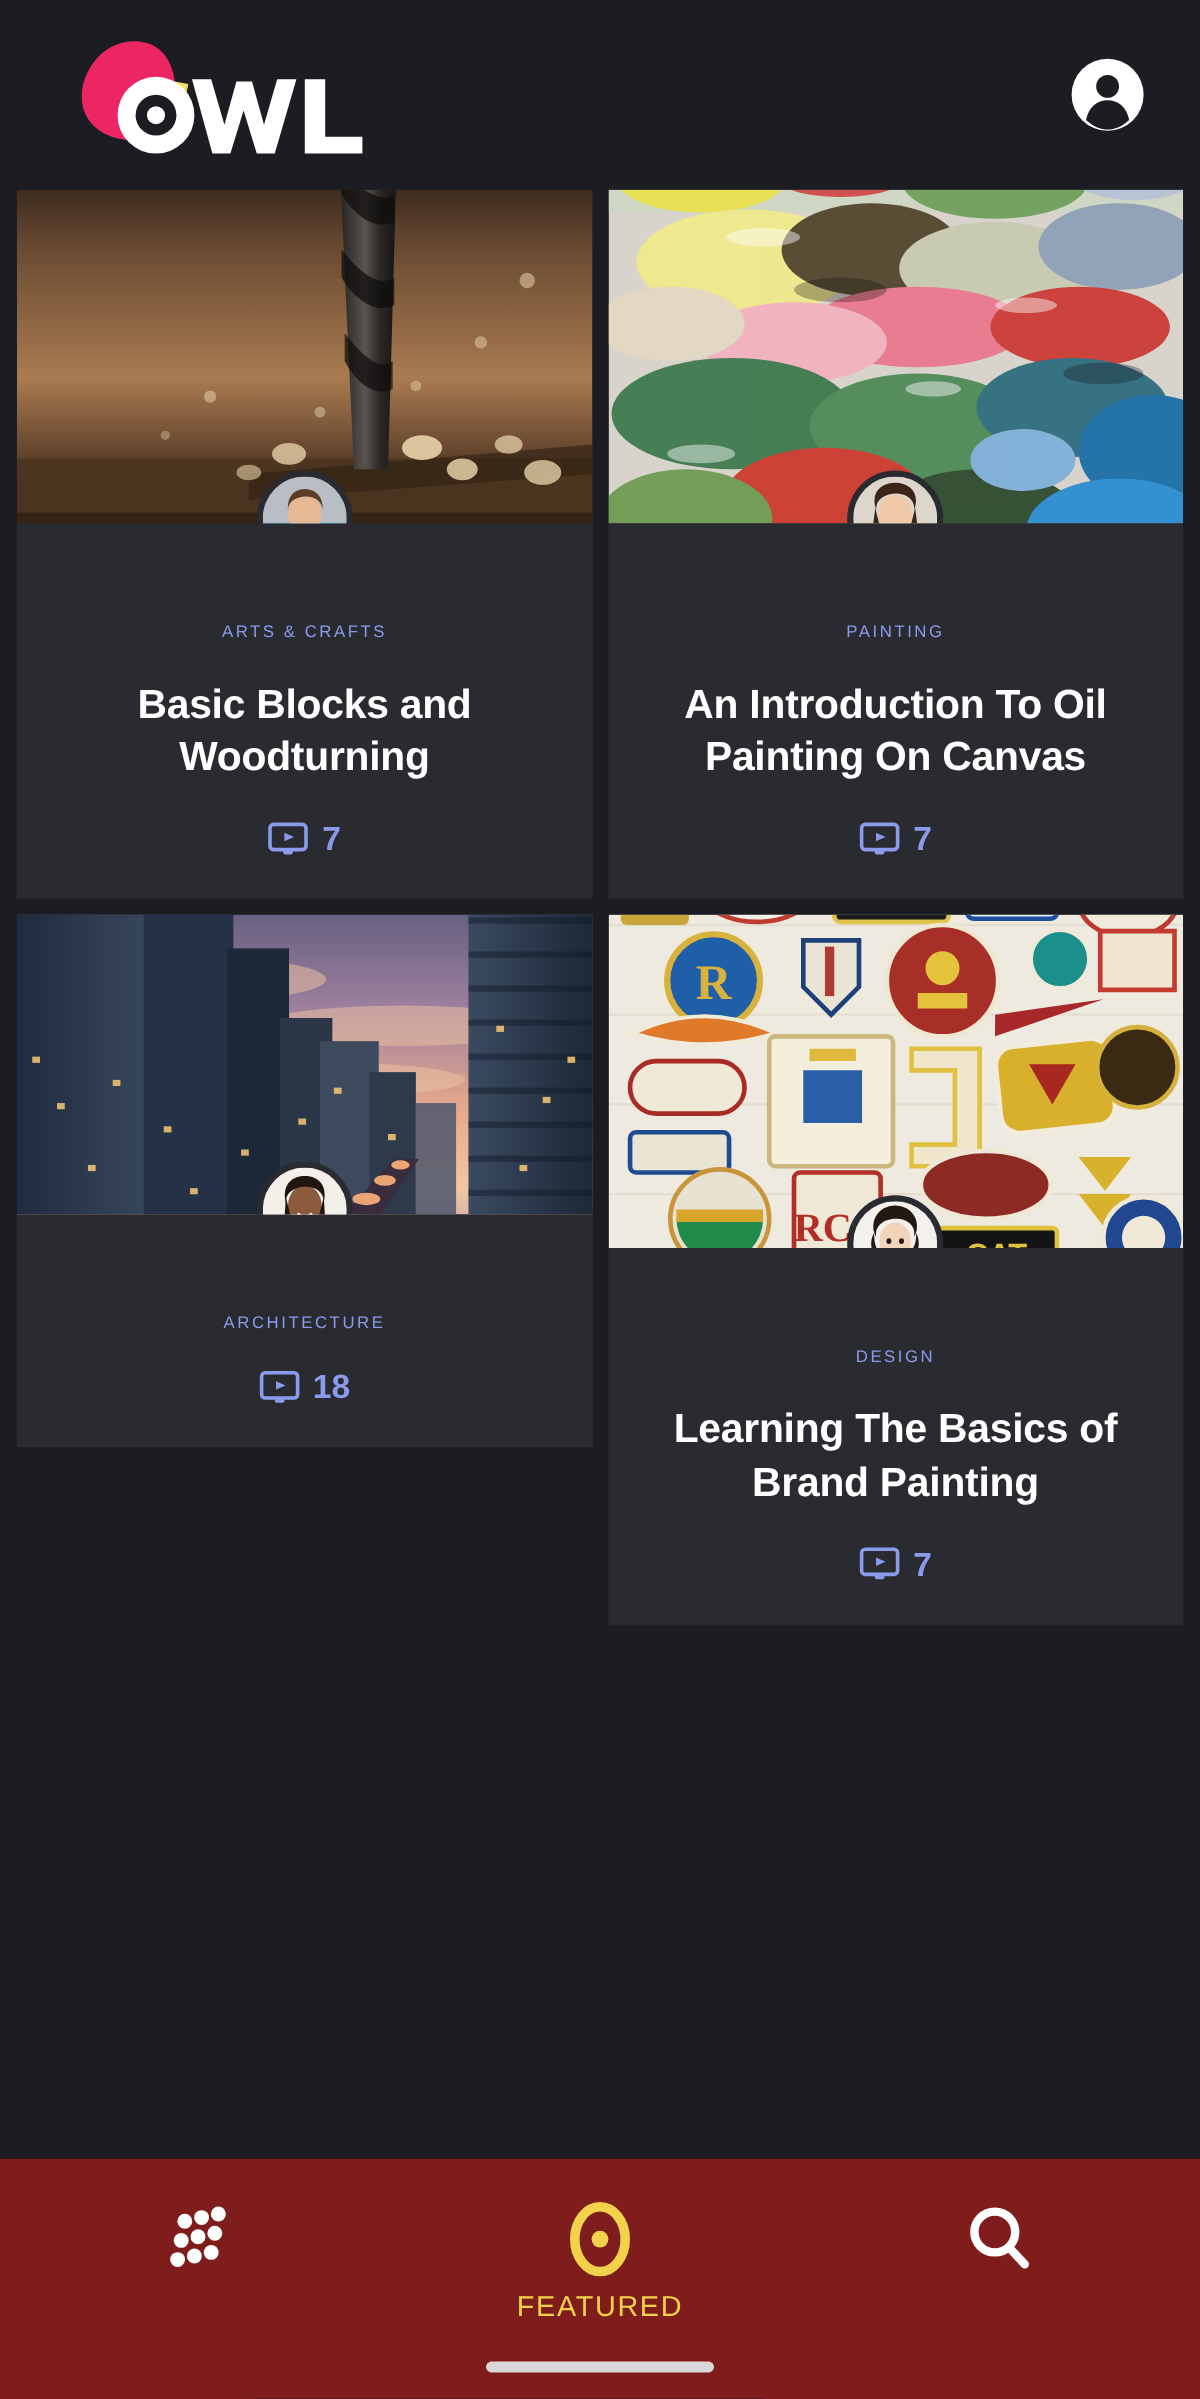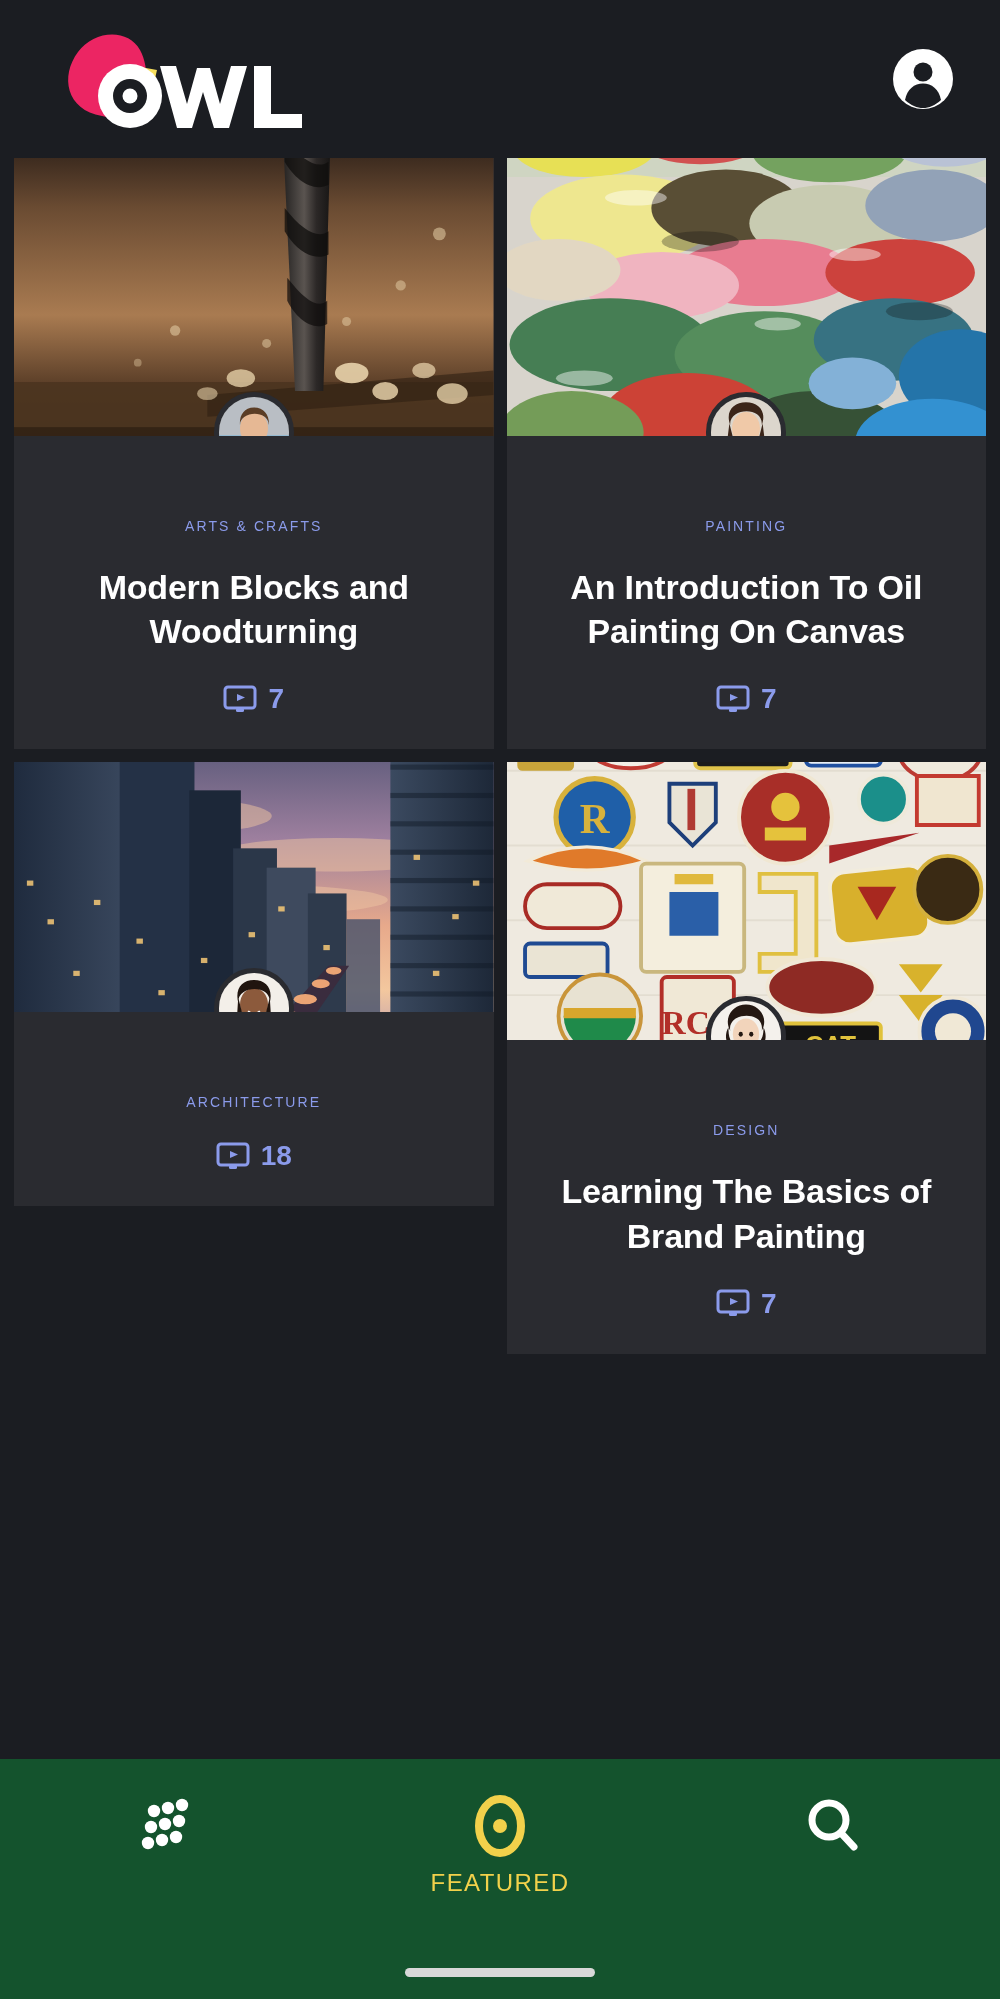--- a/index.html
+++ b/index.html
@@ -61,22 +61,22 @@
     font-weight: 700; color: #ffffff; letter-spacing: -0.2px;
   }
   .meta {
     margin-top: 30px; display: flex; align-items: center; justify-content: center; gap: 11px;
     color: #8b9beb; font-size: 28px; font-weight: 700;
   }
   .meta svg { display: block; }
 
   
   .bottomnav {
-    position: absolute; left: 0; bottom: 0; width: 1000px; height: 240px;
-    background: #14532d; display: flex; align-items: flex-start;
+    position: absolute; left: 0; bottom: 0; width: 1000px; height: 200px;
+    background: #7f1d1d; display: flex; align-items: flex-start;
     padding-top: 36px;
   }
   .navitem {
     flex: 1 1 0; display: flex; flex-direction: column;
     align-items: center; justify-content: flex-start; gap: 12px;
   }
   .navitem svg { display: block; }
   .navlabel {
     font-size: 24px; letter-spacing: 1.4px; color: #f2d14b; font-weight: 400;
   }
@@ -170,21 +170,21 @@
               <ellipse cx="40" cy="36" rx="16" ry="19" fill="#e6b894"></ellipse>
               <path d="M24 32 C24 16 56 14 57 32 C58 22 52 12 40 12 C28 12 23 22 24 32 Z" fill="#5b3d25"></path>
               <path d="M40 54 L40 80 L48 80 L48 56 Z" fill="#8fd0ef"></path>
               <path d="M40 54 L32 56 L32 80 L40 80 Z" fill="#8fd0ef"></path>
               <path d="M32 46 Q40 52 48 46" stroke="#b0765a" stroke-width="2.4" fill="none"></path>
             </svg>
           </div>
         </div>
         <div class="card-body">
           <div class="cat">ARTS &amp; CRAFTS</div>
-          <div class="title">Modern Blocks and Woodturning</div>
+          <div class="title">Basic Blocks and Woodturning</div>
           <div class="meta">
             <svg width="34" height="29" viewBox="0 0 34 29">
               <rect x="2" y="2" width="30" height="21" rx="3" fill="none" stroke="#8b9beb" stroke-width="3"></rect>
               <path d="M14 9 L22 12.5 L14 16 Z" fill="#8b9beb"></path>
               <rect x="13" y="23" width="8" height="4" rx="1.5" fill="#8b9beb"></rect>
             </svg>
             <span>7</span>
           </div>
         </div>
       </div>

